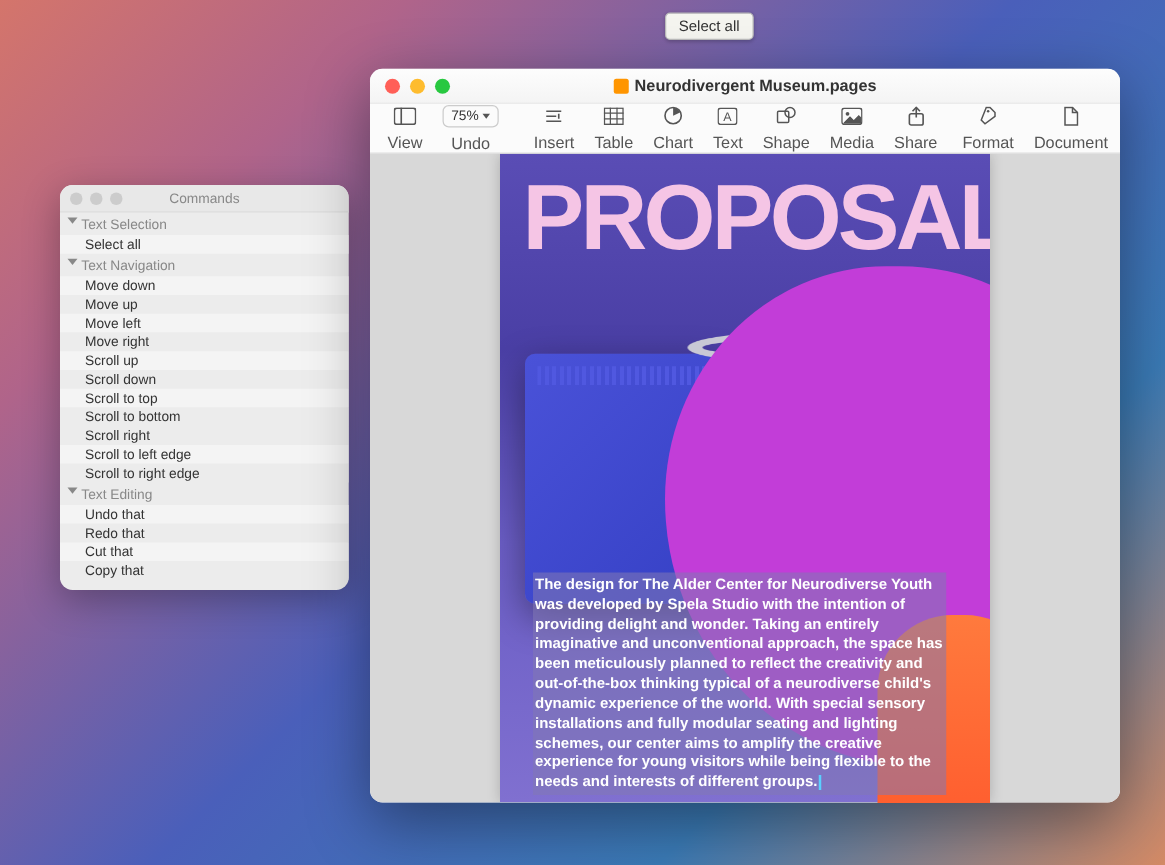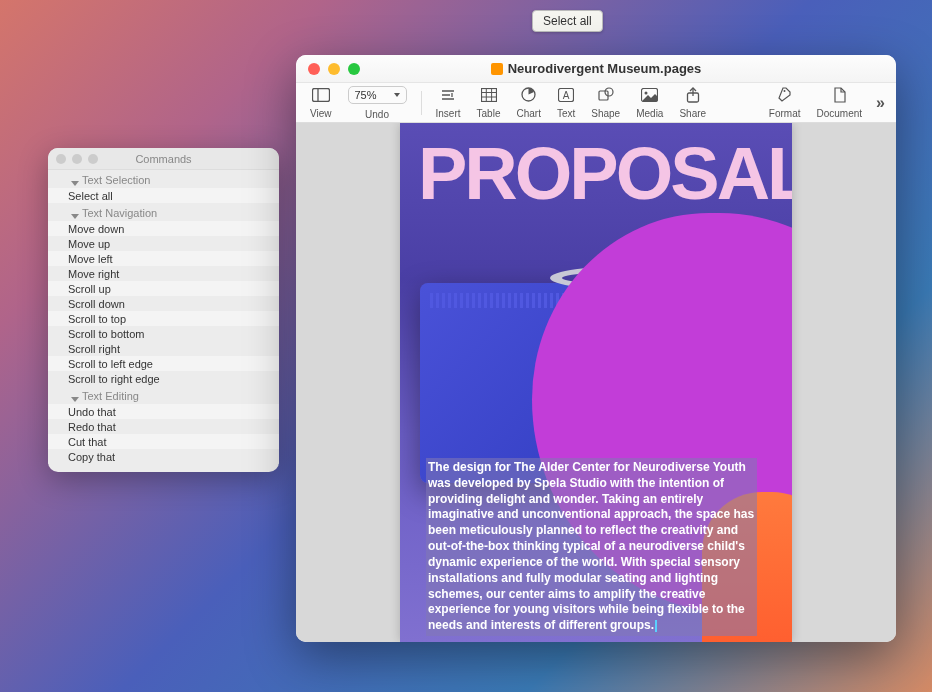--- a/index.html
+++ b/index.html
@@ -56,26 +56,25 @@
   }
   .traffic-lights-gray span {
     width: 10px; height: 10px; border-radius: 50%;
     background: #ccc;
   }
   .cmd-section {
     padding: 2px 0 0 0;
   }
   .cmd-header {
     display: flex;
-    align-items: flex-end;
+    align-items: flex-start;
     padding: 2px 6px;
     font-size: 11px;
     color: #888;
     gap: 3px;
-    margin-left: 17px;
   }
   .chev-down {
     display: inline-block;
     width: 0; height: 0;
     border-left: 4px solid transparent;
     border-right: 4px solid transparent;
     border-top: 5px solid #888;
   }
   .cmd-item {
     padding: 1.5px 8px 1.5px 20px;
@@ -146,32 +145,32 @@
     cursor: default;
   }
   .tb-icon {
     height: 17px;
     display: flex;
     align-items: center;
     justify-content: center;
     color: #555;
   }
   .tb-label {
-    font-size: 10px;
+    font-size: 13px;
     color: #555;
     margin-top: 5px;
   }
   .zoom-box {
     border: 1px solid #ccc;
     border-radius: 5px;
     padding: 2px 6px;
     font-size: 11px;
     display: flex;
     align-items: center;
-    gap: 17px;
+    gap: 3px;
     color: #333;
   }
   .zoom-chev {
     width:0;height:0;border-left:3px solid transparent;border-right:3px solid transparent;border-top:4px solid #555;
   }
   .tb-divider { width: 1px; height: 24px; background: #ddd; margin: 0 4px; }
   .tb-spacer { flex: 1; }
   .overflow-icon { font-weight: bold; color: #555; letter-spacing: -1px; }
 
   

